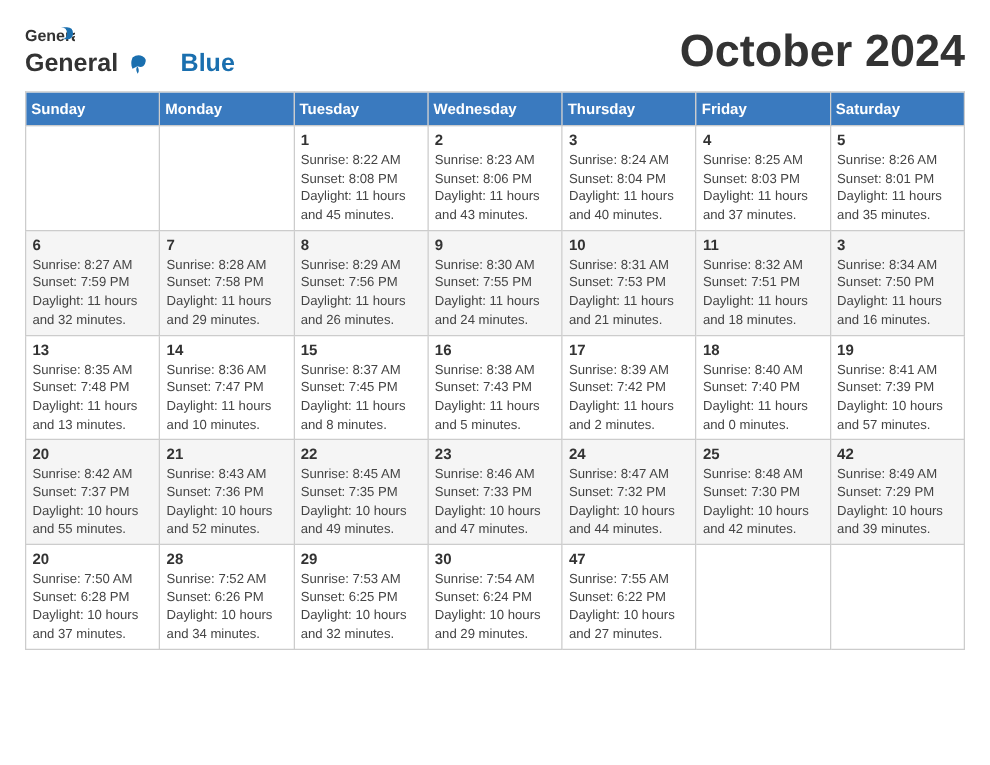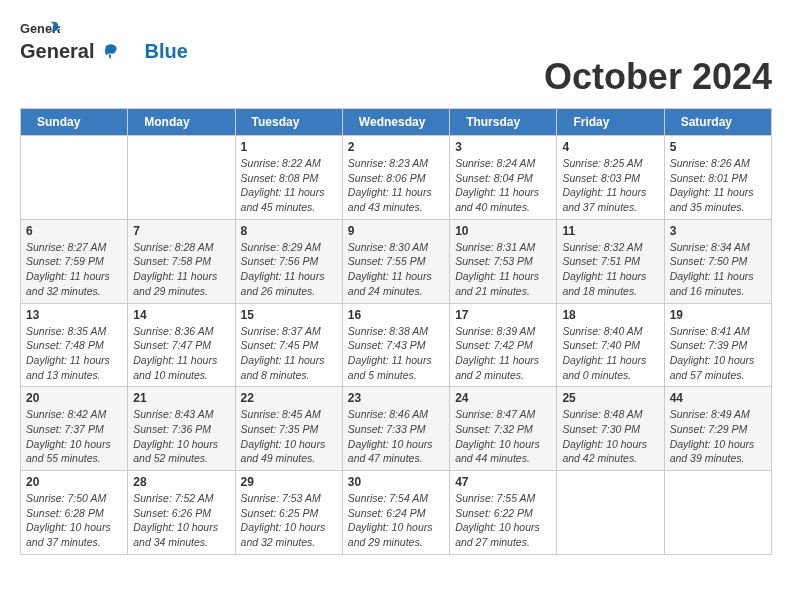--- a/index.html
+++ b/index.html
@@ -21,40 +21,39 @@
       flex-direction: column;
       align-items: flex-start;
     }
     .logo-icon {
       width: 40px;
       height: 18px;
       margin-bottom: 2px;
     }
     .title-section {
       text-align: left;
-      margin-top: 36px;
     }
     .month-title {
       font-size: 36px;
       font-weight: bold;
       color: #333;
     }
     .subtitle {
       font-size: 15px;
       color: #555;
     }
     .calendar {
       width: 100%;
       border-collapse: collapse;
       font-size: 11px;
     }
     .calendar thead tr th {
       background-color: #3a7abf;
       color: #fff;
-      padding: 6px 16px;
+      padding: 6px 4px;
       text-align: left;
       font-size: 12px;
       font-weight: bold;
       border: 1px solid #ccc;
     }
     .calendar tbody tr td {
       border: 1px solid #ccc;
       vertical-align: top;
       padding: 4px 5px;
       width: 107px;
@@ -68,21 +67,20 @@
       font-weight: bold;
       font-size: 12px;
       color: #333;
       display: block;
       margin-bottom: 2px;
     }
     .day-info {
       color: #444;
       font-size: 10.5px;
       line-height: 1.4;
-      font-style: italic;
     }
     .empty-cell {
       background: #fff !important;
     }
   </style>
 </head>
 <body>
 
 <div class="header-section">
   <div class="logo">
@@ -220,21 +218,21 @@
         </td>
         <td>
           <span class="day-num">24</span>
           <div class="day-info">Sunrise: 8:47 AM<br>Sunset: 7:32 PM<br>Daylight: 10 hours and 44 minutes.</div>
         </td>
         <td>
           <span class="day-num">25</span>
           <div class="day-info">Sunrise: 8:48 AM<br>Sunset: 7:30 PM<br>Daylight: 10 hours and 42 minutes.</div>
         </td>
         <td>
-          <span class="day-num">44</span>
+          <span class="day-num">42</span>
           <div class="day-info">Sunrise: 8:49 AM<br>Sunset: 7:29 PM<br>Daylight: 10 hours and 39 minutes.</div>
         </td>
       </tr>
       <tr>
         <td>
           <span class="day-num">20</span>
           <div class="day-info">Sunrise: 7:50 AM<br>Sunset: 6:28 PM<br>Daylight: 10 hours and 37 minutes.</div>
         </td>
         <td>
           <span class="day-num">28</span>

